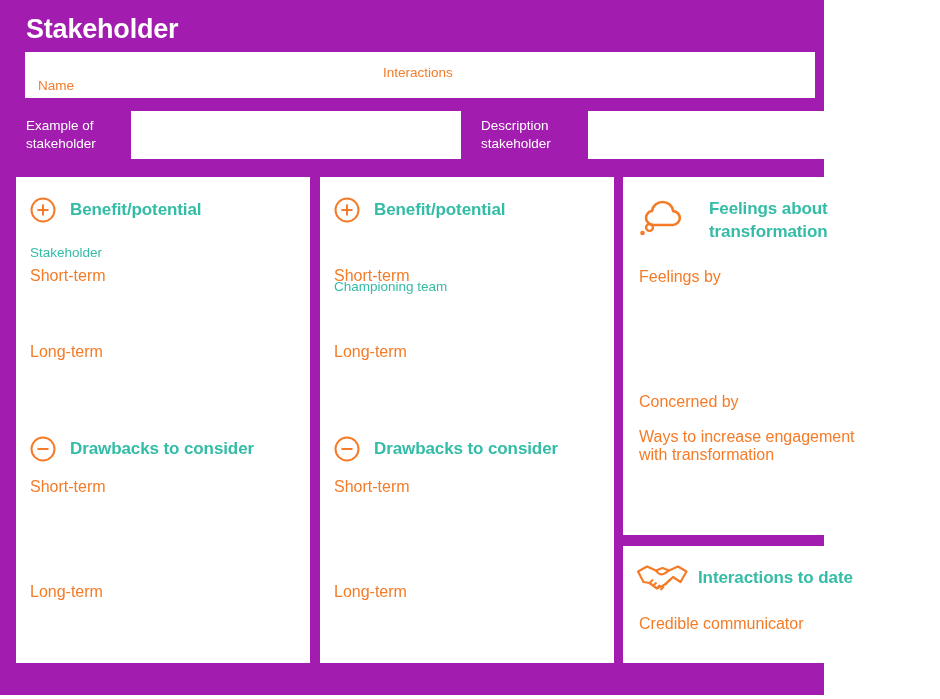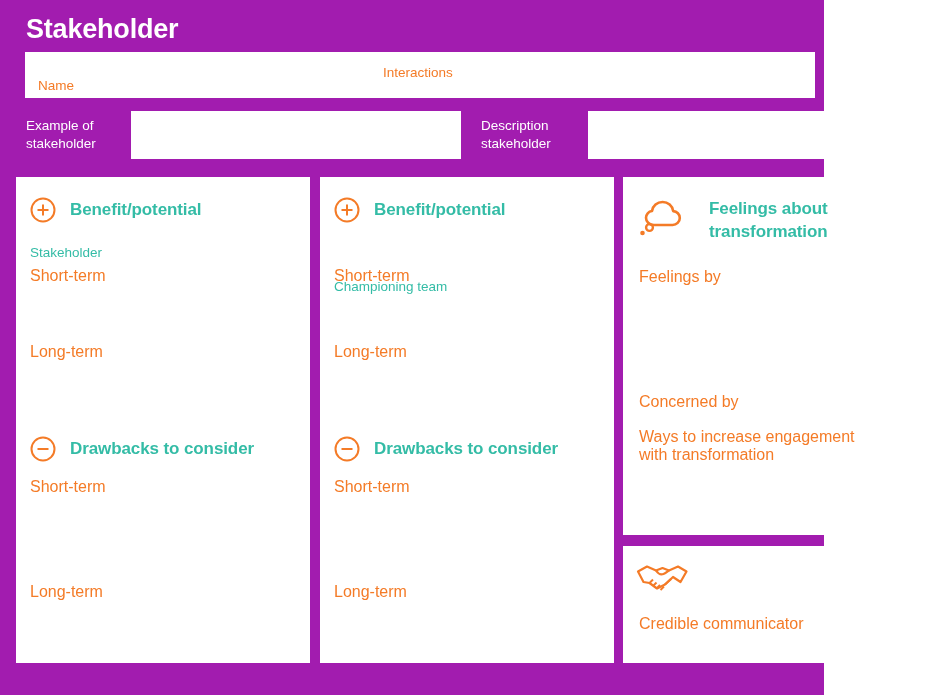--- a/index.html
+++ b/index.html
@@ -222,18 +222,19 @@
         <svg width="54" height="38" viewBox="0 0 54 38">
           <path d="M3 12.5 L12 7.5 L21 11.5 L27.5 9 L34 11.5 L43 7.5 L51.5 12.5 L45.5 23 L38 18 L30 25.5 L22 29.5 L14.5 24 L8.5 23 Z" fill="none" stroke="#f47b27" stroke-width="2.2" stroke-linejoin="round"></path>
           <path d="M21 11.5 C23 14.5 26 16 28.5 15 C31 14 32.5 12.5 34 11.5" fill="none" stroke="#f47b27" stroke-width="2.2" stroke-linejoin="round"></path>
           <path d="M14.5 24 L18 20.5" fill="none" stroke="#f47b27" stroke-width="2"></path>
           <path d="M18 27 L21.5 23.5" fill="none" stroke="#f47b27" stroke-width="2"></path>
           <path d="M21.5 29.5 L25 26" fill="none" stroke="#f47b27" stroke-width="2"></path>
           <path d="M25.5 31 L29 27.5" fill="none" stroke="#f47b27" stroke-width="2"></path>
           <path d="M30 25.5 L36 20" fill="none" stroke="#f47b27" stroke-width="2.2"></path>
         </svg>
       </span>
+      <span class="head-text" style="margin-left:9px; margin-top:7px;">Interactions to date</span>
     </div>
 
     <div class="sub-orange" style="left:16px; top:69px;">Credible communicator</div>
   </div>
 
 </div>
 
 </body></html>

